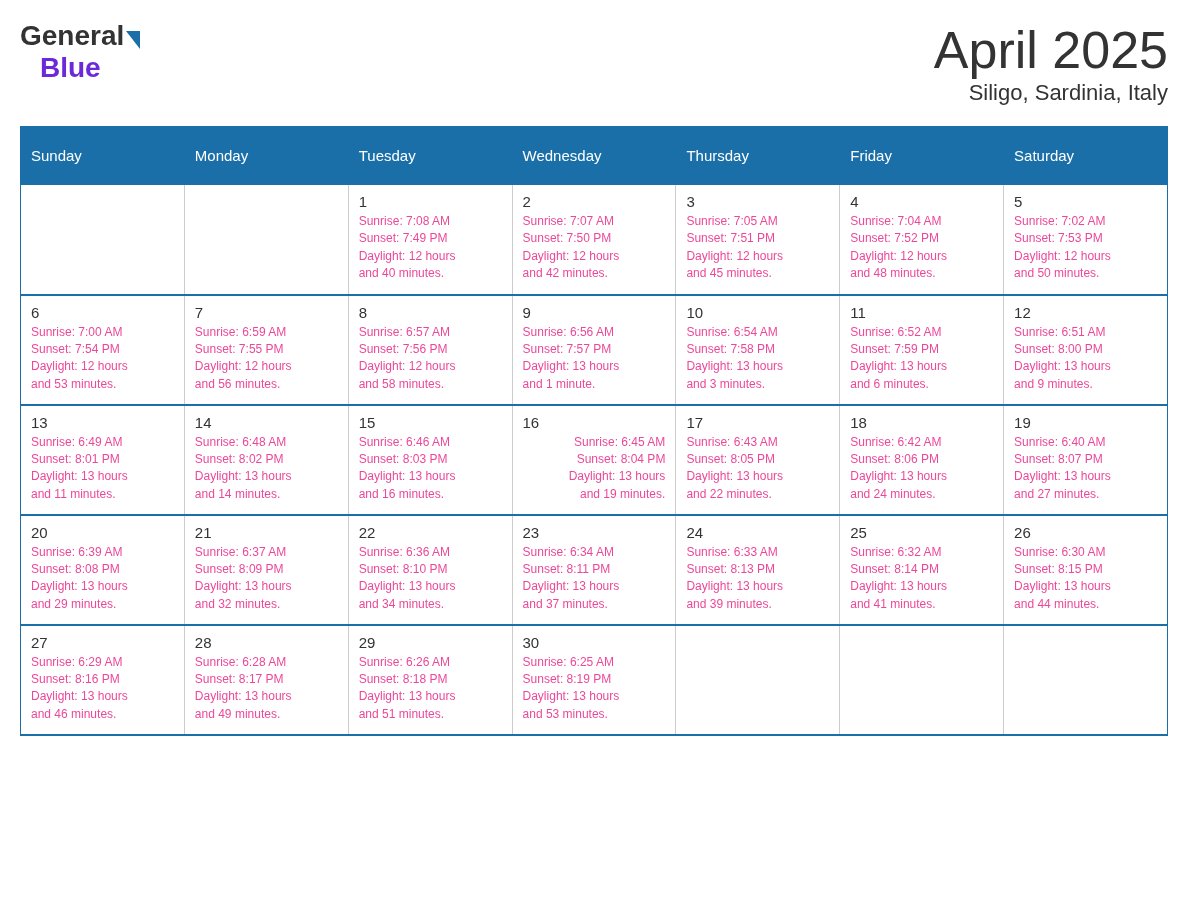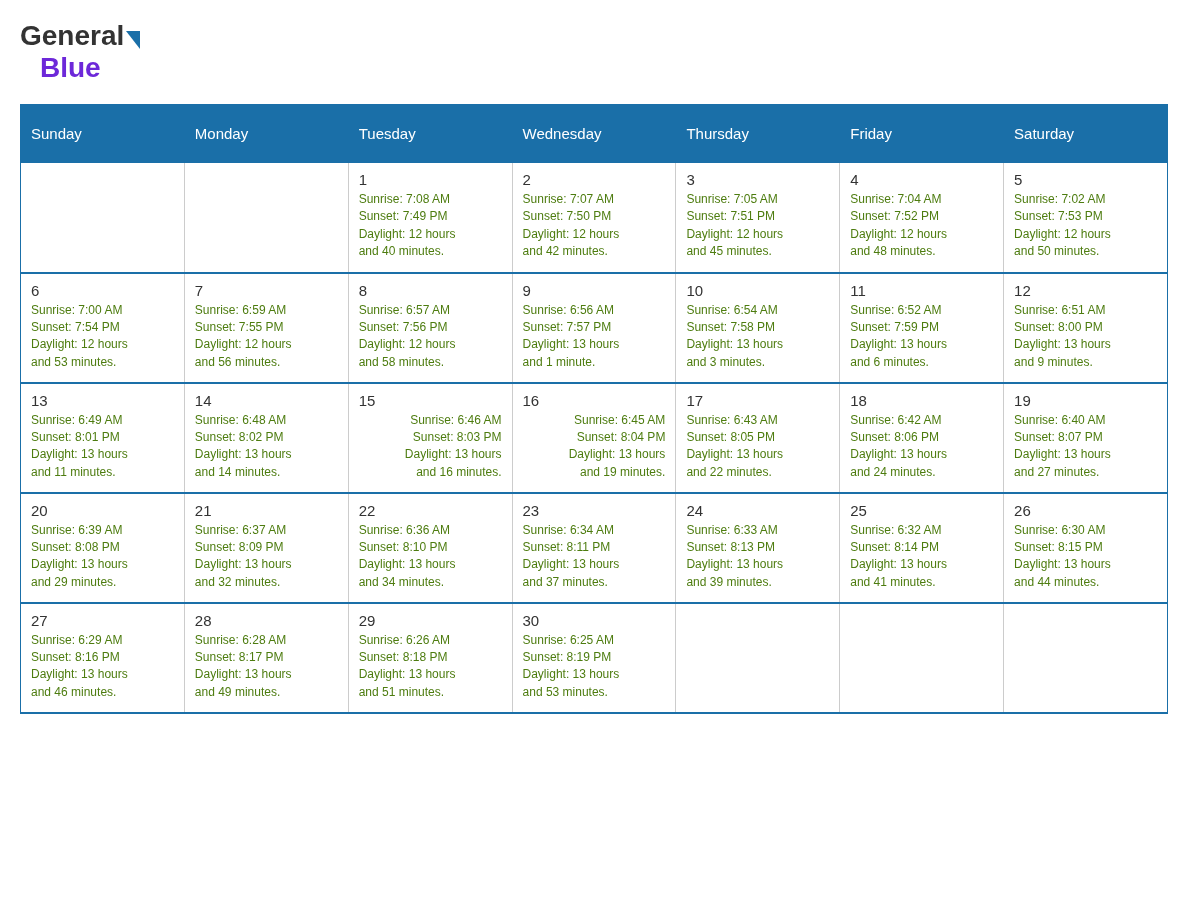--- a/index.html
+++ b/index.html
@@ -93,39 +93,43 @@
     }
     .day-num {
       font-size: 15px;
       font-weight: normal;
       display: block;
       margin-bottom: 3px;
     }
     .day-info {
       font-size: 12px;
       line-height: 1.45;
-      color: #4d7c0f;
+      color: #ec4899;
     }
     .empty-cell {
       background: #fff;
     }
   </style>
 </head>
 <body>
 
 <div class="header">
   <div class="logo">
     <div class="logo-line">
       <span class="logo-general">General</span>
       <div class="logo-arrow"></div>
     </div>
     <div style="margin-left:4px;">
       <span class="logo-blue">Blue</span>
     </div>
   </div>
+  <div class="title-section">
+    <div class="month-title">April 2025</div>
+    <div class="location">Siligo, Sardinia, Italy</div>
+  </div>
 </div>
 
 <table>
   <thead>
     <tr>
     <th>Sunday</th>
         <th>Monday</th>
         <th>Tuesday</th>
         <th>Wednesday</th>
         <th>Thursday</th>
@@ -234,21 +238,21 @@
         </td>
         <td>
           <span class="day-num">14</span>
           <div class="day-info" style="white-space: pre-line;">Sunrise: 6:48 AM
 Sunset: 8:02 PM
 Daylight: 13 hours
 and 14 minutes.</div>
         </td>
         <td>
           <span class="day-num">15</span>
-          <div class="day-info" style="white-space: pre-line; text-align: right;">Sunrise: 6:46 AM
+          <div class="day-info" style="white-space: pre-line;">Sunrise: 6:46 AM
 Sunset: 8:03 PM
 Daylight: 13 hours
 and 16 minutes.</div>
         </td>
         <td>
           <span class="day-num">16</span>
           <div class="day-info" style="white-space: pre-line; text-align: right;">Sunrise: 6:45 AM
 Sunset: 8:04 PM
 Daylight: 13 hours
 and 19 minutes.</div>

